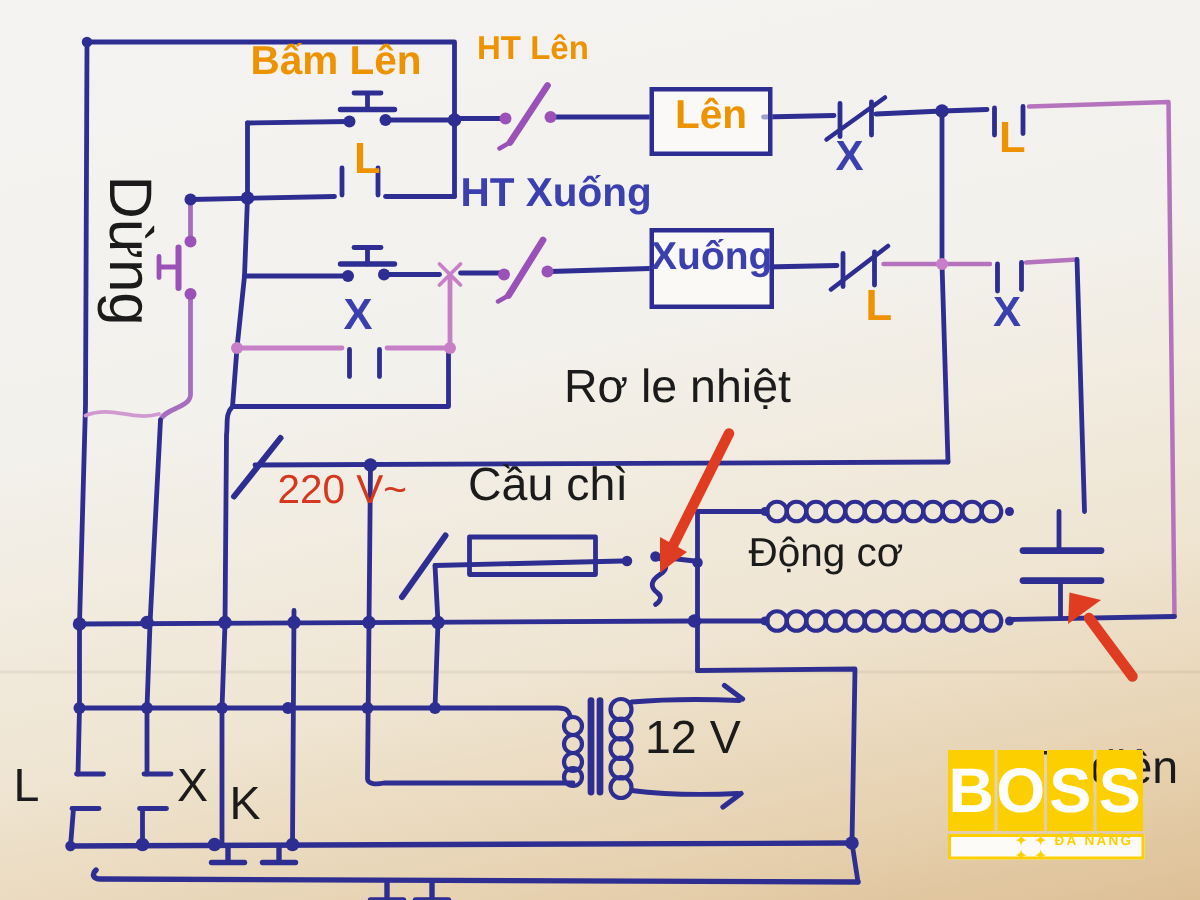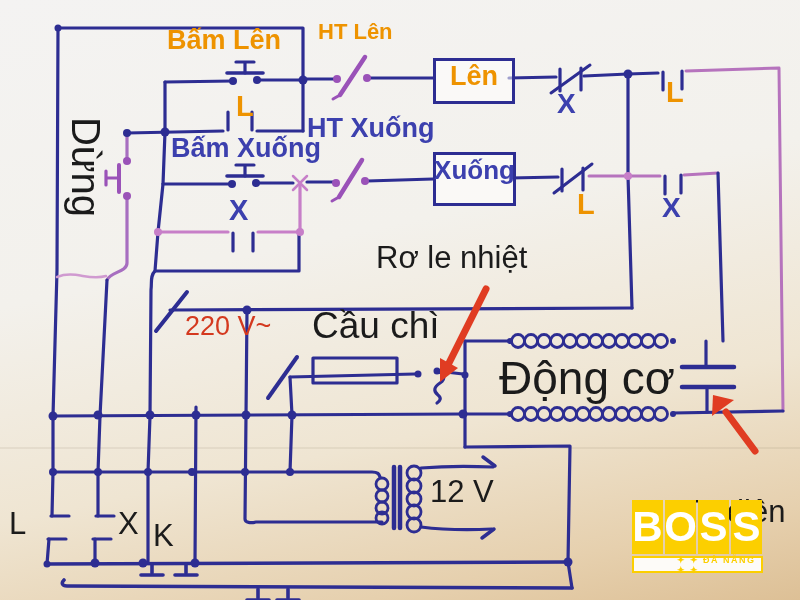--- a/index.html
+++ b/index.html
@@ -301,34 +301,33 @@
   <div class="box" style="left:433px;top:58px;width:76px;height:40px">
     <span class="orange" style="font-size:27px">Lên</span>
   </div>
   <div class="box" style="left:433px;top:152px;width:77px;height:48px">
     <span class="blue" style="font-size:26px">Xuống</span>
   </div>
 
   <div class="lbl orange" style="left:167px;top:27px;font-size:27px">Bấm Lên</div>
   <div class="lbl orange" style="left:318px;top:21px;font-size:22px">HT Lên</div>
   <div class="lbl orange" style="left:236px;top:92px;font-size:29px">L</div>
-  <div class="lbl blue" style="left:171px;top:135px;font-size:27px">Bấm Xuống</div>
   <div class="lbl blue" style="left:307px;top:115px;font-size:27px">HT Xuống</div>
   <div class="lbl blue" style="left:229px;top:196px;font-size:29px">X</div>
   <div class="lbl blue" style="left:557px;top:90px;font-size:28px">X</div>
   <div class="lbl orange" style="left:666px;top:78px;font-size:29px">L</div>
   <div class="lbl orange" style="left:577px;top:190px;font-size:29px">L</div>
   <div class="lbl blue" style="left:662px;top:194px;font-size:28px">X</div>
 
   <div class="lbl black vertical" style="left:26px;top:147px;width:120px;font-size:40px">Dừng</div>
 
   <div class="lbl black" style="left:376px;top:242px;font-size:31px">Rơ le nhiệt</div>
   <div class="lbl red" style="left:185px;top:313px;font-size:27px">220 V~</div>
-  <div class="lbl black" style="left:312px;top:307px;font-size:37px">Cầu chì</div>
-  <div class="lbl black" style="left:499px;top:355px;font-size:46px">Động cơ</div>
+  <div class="lbl black" style="left:312px;top:307px;font-size:31px">Cầu chì</div>
+  <div class="lbl black" style="left:499px;top:355px;font-size:27px">Động cơ</div>
   <div class="lbl black" style="left:430px;top:476px;font-size:31px">12 V</div>
   <div class="lbl black" style="left:682px;top:496px;font-size:31px">Tụ điện</div>
   <div class="lbl black" style="left:9px;top:508px;font-size:31px">L</div>
   <div class="lbl black" style="left:118px;top:508px;font-size:31px">X</div>
   <div class="lbl black" style="left:153px;top:520px;font-size:31px">K</div>
 
   <div id="boss">
     <div class="tiles">
       <div class="tile">B</div>
       <div class="tile">O</div>

